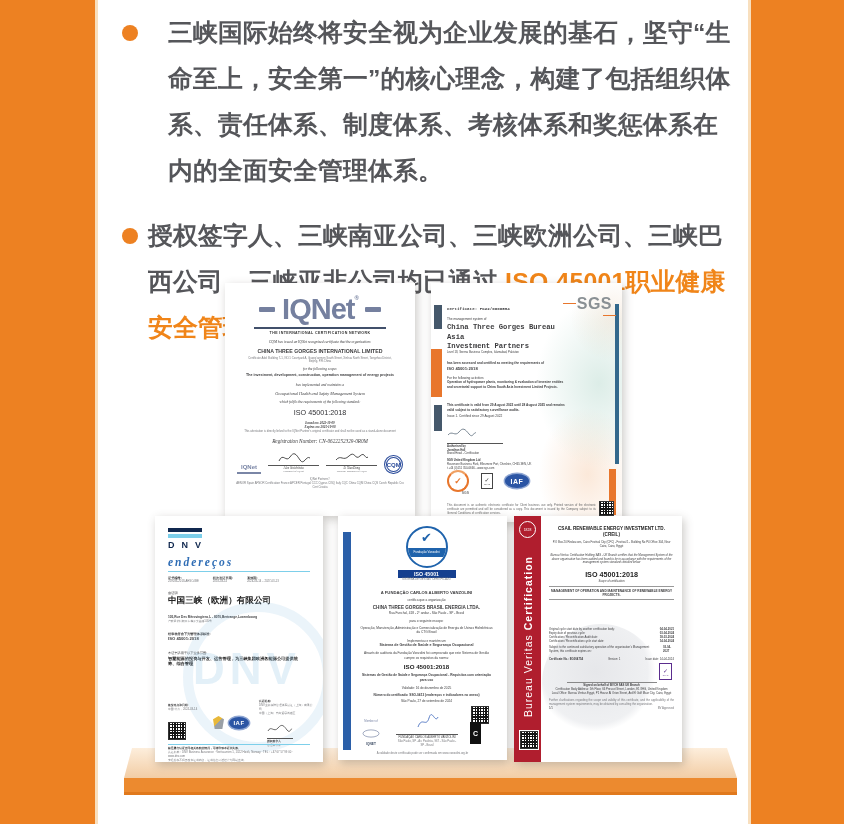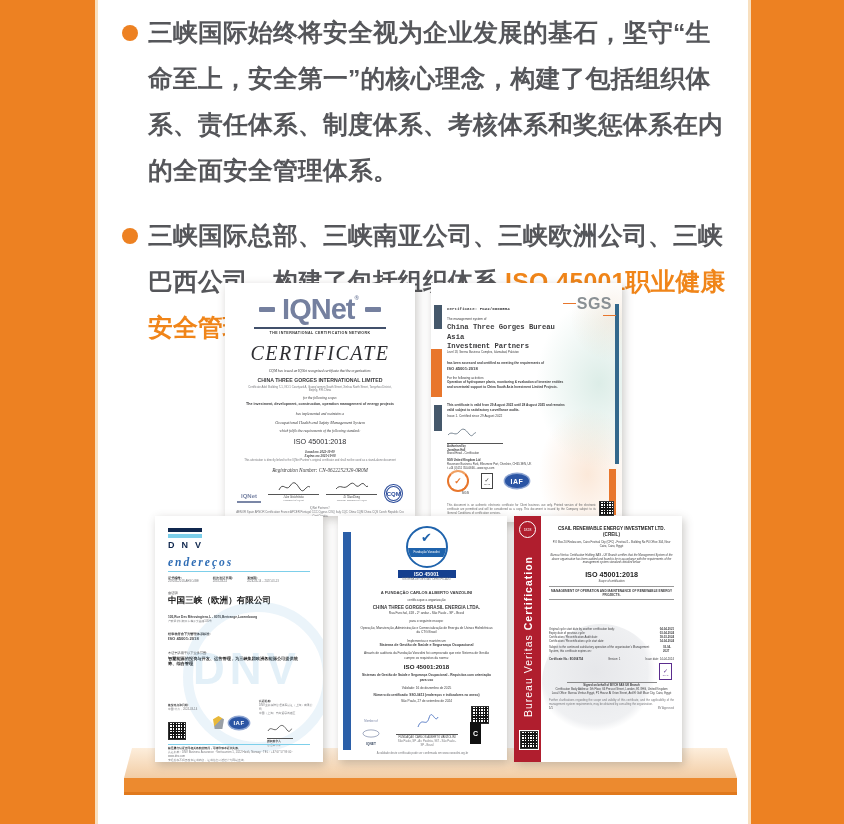--- a/index.html
+++ b/index.html
@@ -5,21 +5,21 @@
   html,body{margin:0;padding:0;background:#fff;}
   .stage{position:relative;width:844px;height:824px;background:#ffffff;overflow:hidden;
          font-family:"Liberation Sans",sans-serif;color:#55565A;}
   
   .side-bar{position:absolute;top:0;height:100%;background:#ED8122;}
   .side-bar.left{left:0;width:95px;border-right:3px solid #F8DFBE;}
   .side-bar.right{right:0;width:93px;border-left:3px solid #F8DFBE;}
   
   .intro{position:absolute;left:122px;top:10px;width:612px;}
   .intro-item{display:flex;align-items:flex-start;}
-  .intro-item.first{margin-bottom:19px;}
+  .intro-item.first{margin-bottom:19px;gap:20px;}
   .dot{width:16px;height:16px;border-radius:50%;background:#ED8122;flex:0 0 16px;margin-top:15px;margin-right:10px;}
   .intro-text{font-size:24.8px;line-height:46px;font-weight:600;color:#55565A;letter-spacing:0.2px;}
   .hl{color:#F08519;font-weight:700;}
   
   .shelf-top{position:absolute;left:124px;top:748px;width:613px;height:30px;z-index:0;
     background:linear-gradient(#FDEEDC,#F2CDA5);
     clip-path:polygon(8px 0,603px 0,613px 100%,0 100%);}
   .shelf-front{position:absolute;left:124px;top:778px;width:613px;height:14px;z-index:0;
     background:#EC8A2F;border-bottom:3px solid #E0791D;}
   
@@ -123,37 +123,36 @@
   <div class="side-bar left"></div>
   <div class="side-bar right"></div>
 
   <div class="intro">
     <div class="intro-item first">
       <span class="dot"></span>
       <div class="intro-text">三峡国际始终将安全视为企业发展的基石，坚守“生命至上，安全第一”的核心理念，构建了包括组织体系、责任体系、制度体系、考核体系和奖惩体系在内的全面安全管理体系。</div>
     </div>
     <div class="intro-item">
       <span class="dot"></span>
-      <div class="intro-text"><span>三峡国际总部、三峡南亚公司、三峡欧洲公司、三峡巴西公司、构建了包括组织体系 </span><span class="hl">ISO 45001职业健康安全管理体系认证。</span></div>
+      <div class="intro-text"><span>授权签字人、三峡南亚公司、三峡欧洲公司、三峡巴西公司、三峡亚非公司均已通过 </span><span class="hl">ISO 45001职业健康安全管理体系认证。</span></div>
     </div>
   </div>
 
   <div class="shelf-top"></div>
   <div class="shelf-front"></div>
 
   <div id="certA" class="cert row-top">
     <div class="iq-inner">
       <div class="iq-logo">
         <span class="iq-dash"></span>
         <span class="iq-name"><span>IQNet</span><sup class="iq-reg">®</sup></span>
         <span class="iq-dash"></span>
       </div>
       <div class="iq-rule"></div>
       <div class="f35 b" style="letter-spacing:.4px;color:#333">THE INTERNATIONAL CERTIFICATION NETWORK</div>
-      <div class="iq-title">CERTIFICATE</div>
       <div class="f35 i serif c" style="margin-top:4px">CQM has issued an IQNet recognized certificate that the organization:</div>
       <div class="f5 b c" style="margin-top:3px">CHINA THREE GORGES INTERNATIONAL LIMITED</div>
       <div class="f28 c gray" style="margin-top:2px;width:150px">Certificate Add: Building 7-1, NO.1 Courtyard A, Guang'anmen South Street, Xinhua North Street, Tongzhou District, Beijing, P.R.China</div>
       <div class="f35 i serif c" style="margin-top:3px">for the following scope:</div>
       <div class="f35 b c" style="margin-top:1px;width:160px">The investment, development, construction, operation management of energy projects</div>
       <div class="f35 i serif c" style="margin-top:5px">has implemented and maintains a</div>
       <div class="f4 i serif c" style="margin-top:3px">Occupational Health and Safety Management System</div>
       <div class="f35 i serif c" style="margin-top:3px">which fulfils the requirements of the following standard:</div>
       <div class="f7 c" style="margin-top:3px;color:#2f2f33">ISO 45001:2018</div>
       <div class="f3 b i serif c" style="margin-top:3px">Issued on: 2022-10-09</div>

